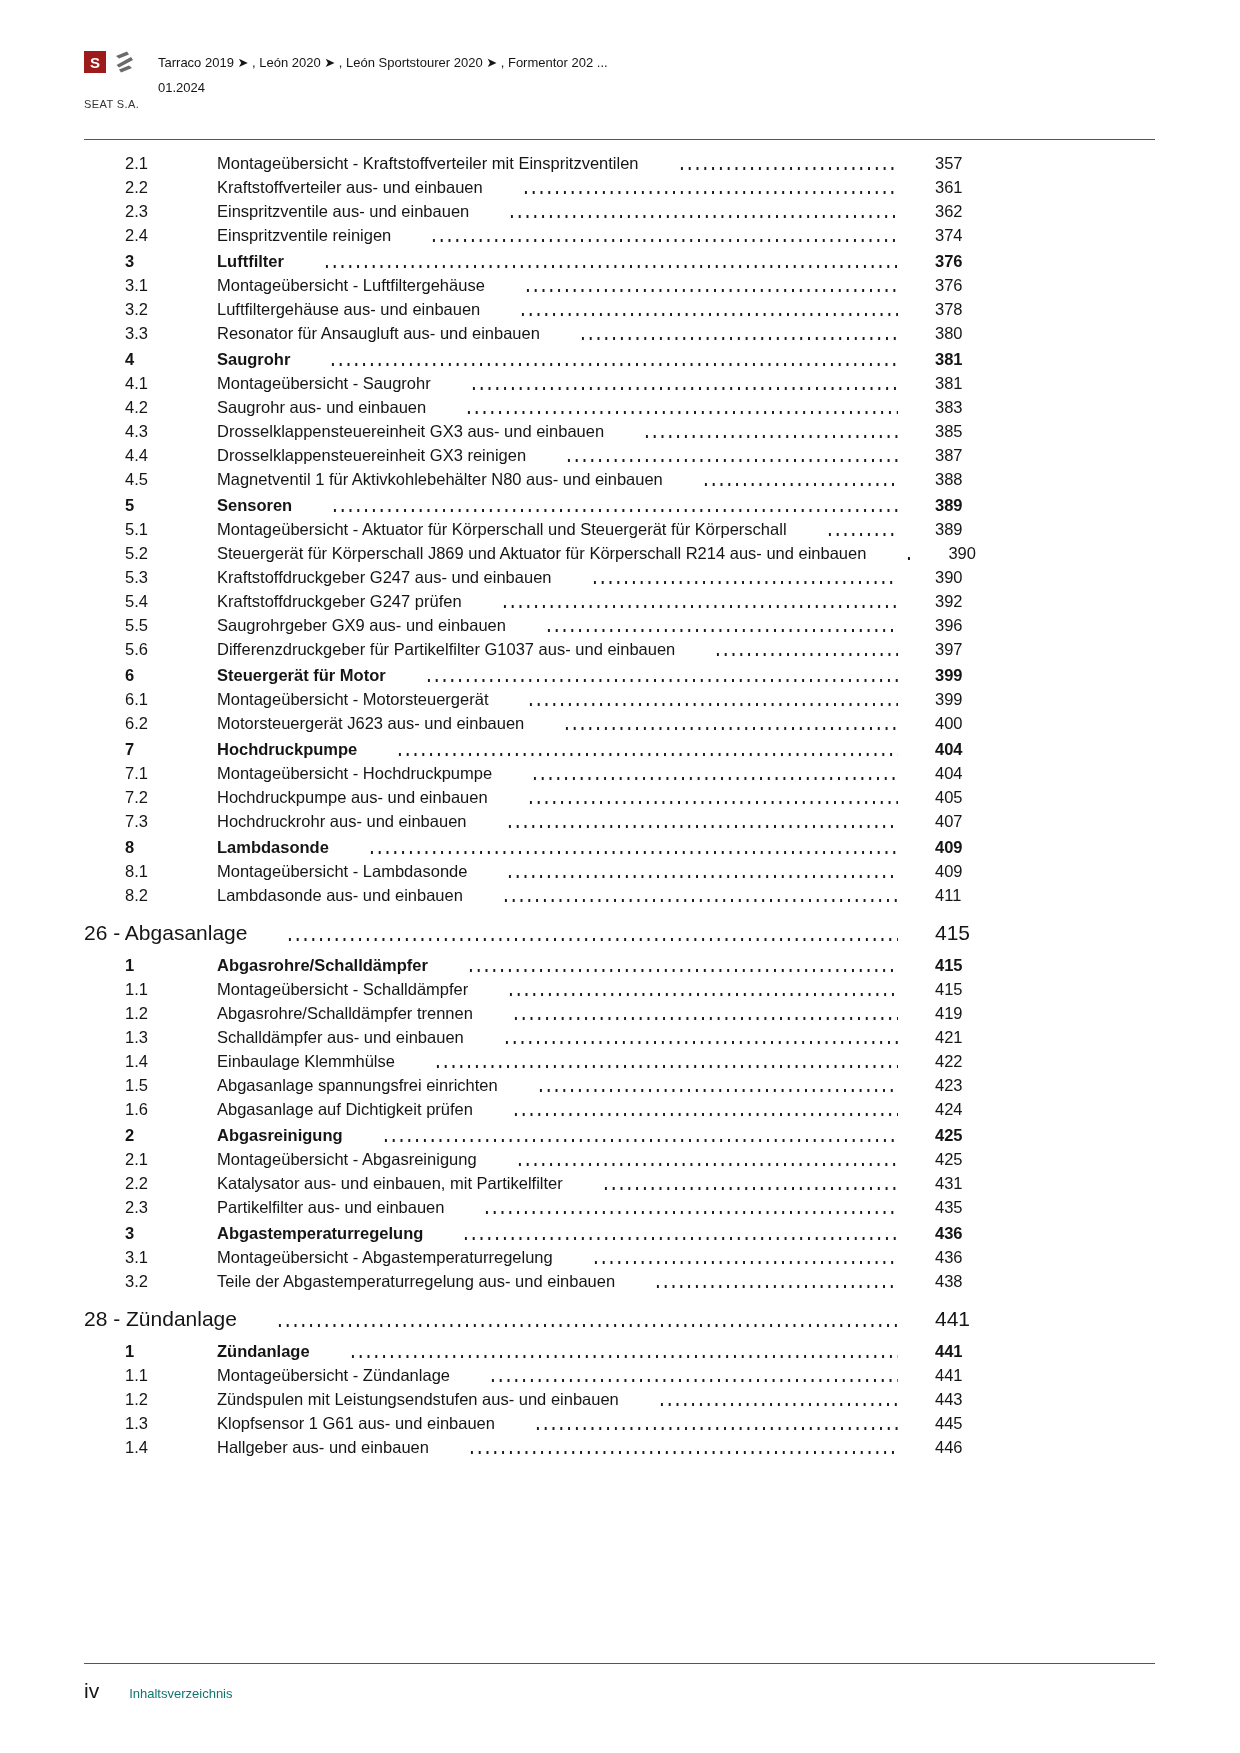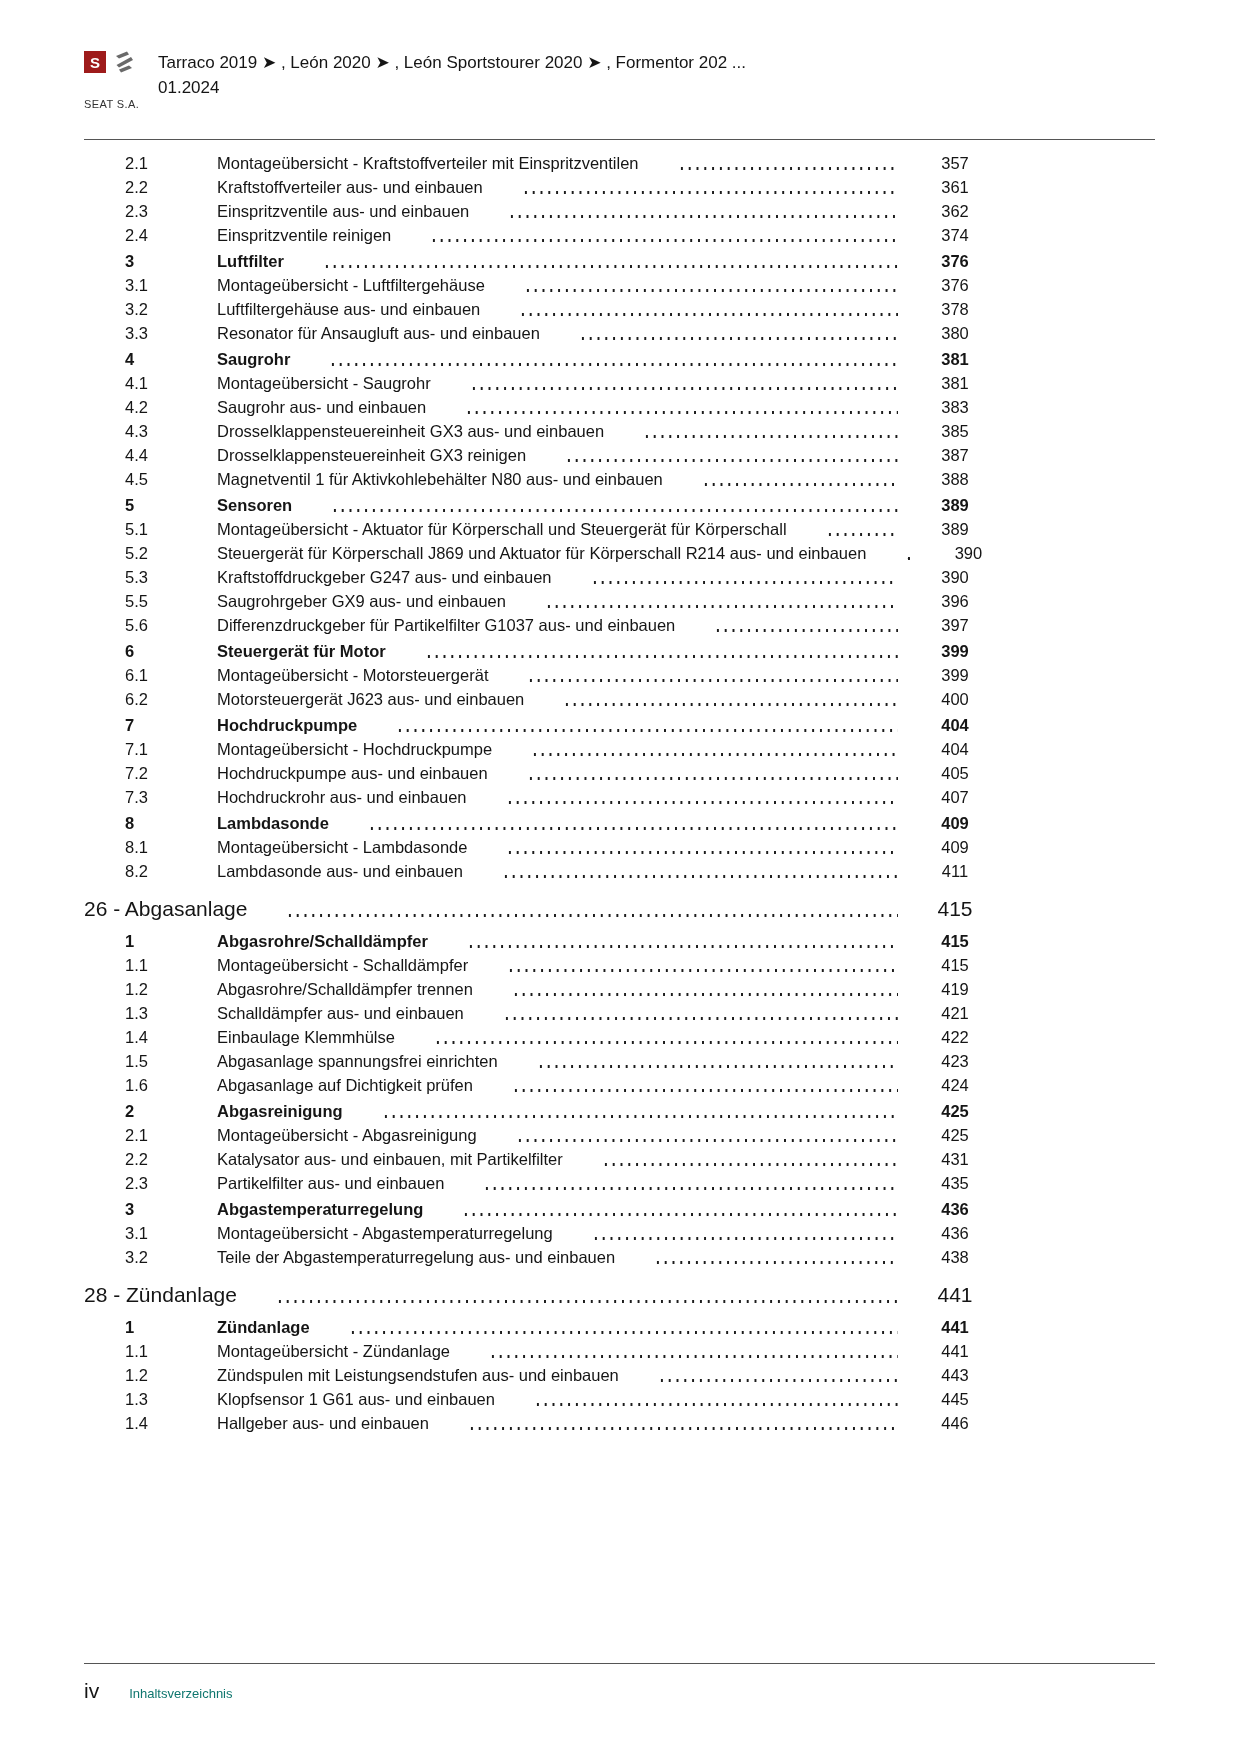--- a/index.html
+++ b/index.html
@@ -36,21 +36,21 @@
     display: flex; align-items: center; justify-content: center;
   }
   .logo-emblem svg { display: block; }
   .logo-caption {
     margin-top: 24px;
     font-size: 11px;
     letter-spacing: 0.4px;
     color: #333;
     white-space: nowrap;
   }
-  .header-text { font-size: 17px; line-height: 25px; }
+  .header-text { font-size: 13px; line-height: 25px; }
 
   .header-rule {
     position: absolute;
     top: 139px; left: 84px;
     width: 1071px; height: 1px;
     background: #555;
   }
 
   
   .toc {
@@ -81,21 +81,21 @@
     align-self: flex-end;
     min-width: 6px;
     height: 3px;
     margin: 0 5px 5px 0;
     background-image: radial-gradient(circle, #1c1c1c 1.15px, rgba(0,0,0,0) 1.45px);
     background-size: 7.8px 3px;
     background-repeat: repeat-x;
     background-position: 0 50%;
   }
   .toc-row.chapter .leader { margin-bottom: 6px; }
-  .toc-page { flex: none; min-width: 40px; text-align: center; }
+  .toc-page { flex: none; min-width: 40px; text-align: left; }
 
   
   .footer-rule {
     position: absolute;
     top: 1663px; left: 84px;
     width: 1071px; height: 1px;
     background: #555;
   }
   .footer {
     position: absolute;
@@ -237,20 +237,26 @@
         <span class="leader"></span>
         <span class="toc-page">390</span>
       </div>
       <div class="toc-row sub">
         <span class="toc-num">5.3</span>
         <span class="toc-title">Kraftstoffdruckgeber G247 aus- und einbauen</span>
         <span class="leader"></span>
         <span class="toc-page">390</span>
       </div>
       <div class="toc-row sub">
+        <span class="toc-num">5.4</span>
+        <span class="toc-title">Kraftstoffdruckgeber G247 prüfen</span>
+        <span class="leader"></span>
+        <span class="toc-page">392</span>
+      </div>
+      <div class="toc-row sub">
         <span class="toc-num">5.5</span>
         <span class="toc-title">Saugrohrgeber GX9 aus- und einbauen</span>
         <span class="leader"></span>
         <span class="toc-page">396</span>
       </div>
       <div class="toc-row sub">
         <span class="toc-num">5.6</span>
         <span class="toc-title">Differenzdruckgeber für Partikelfilter G1037 aus- und einbauen</span>
         <span class="leader"></span>
         <span class="toc-page">397</span>

